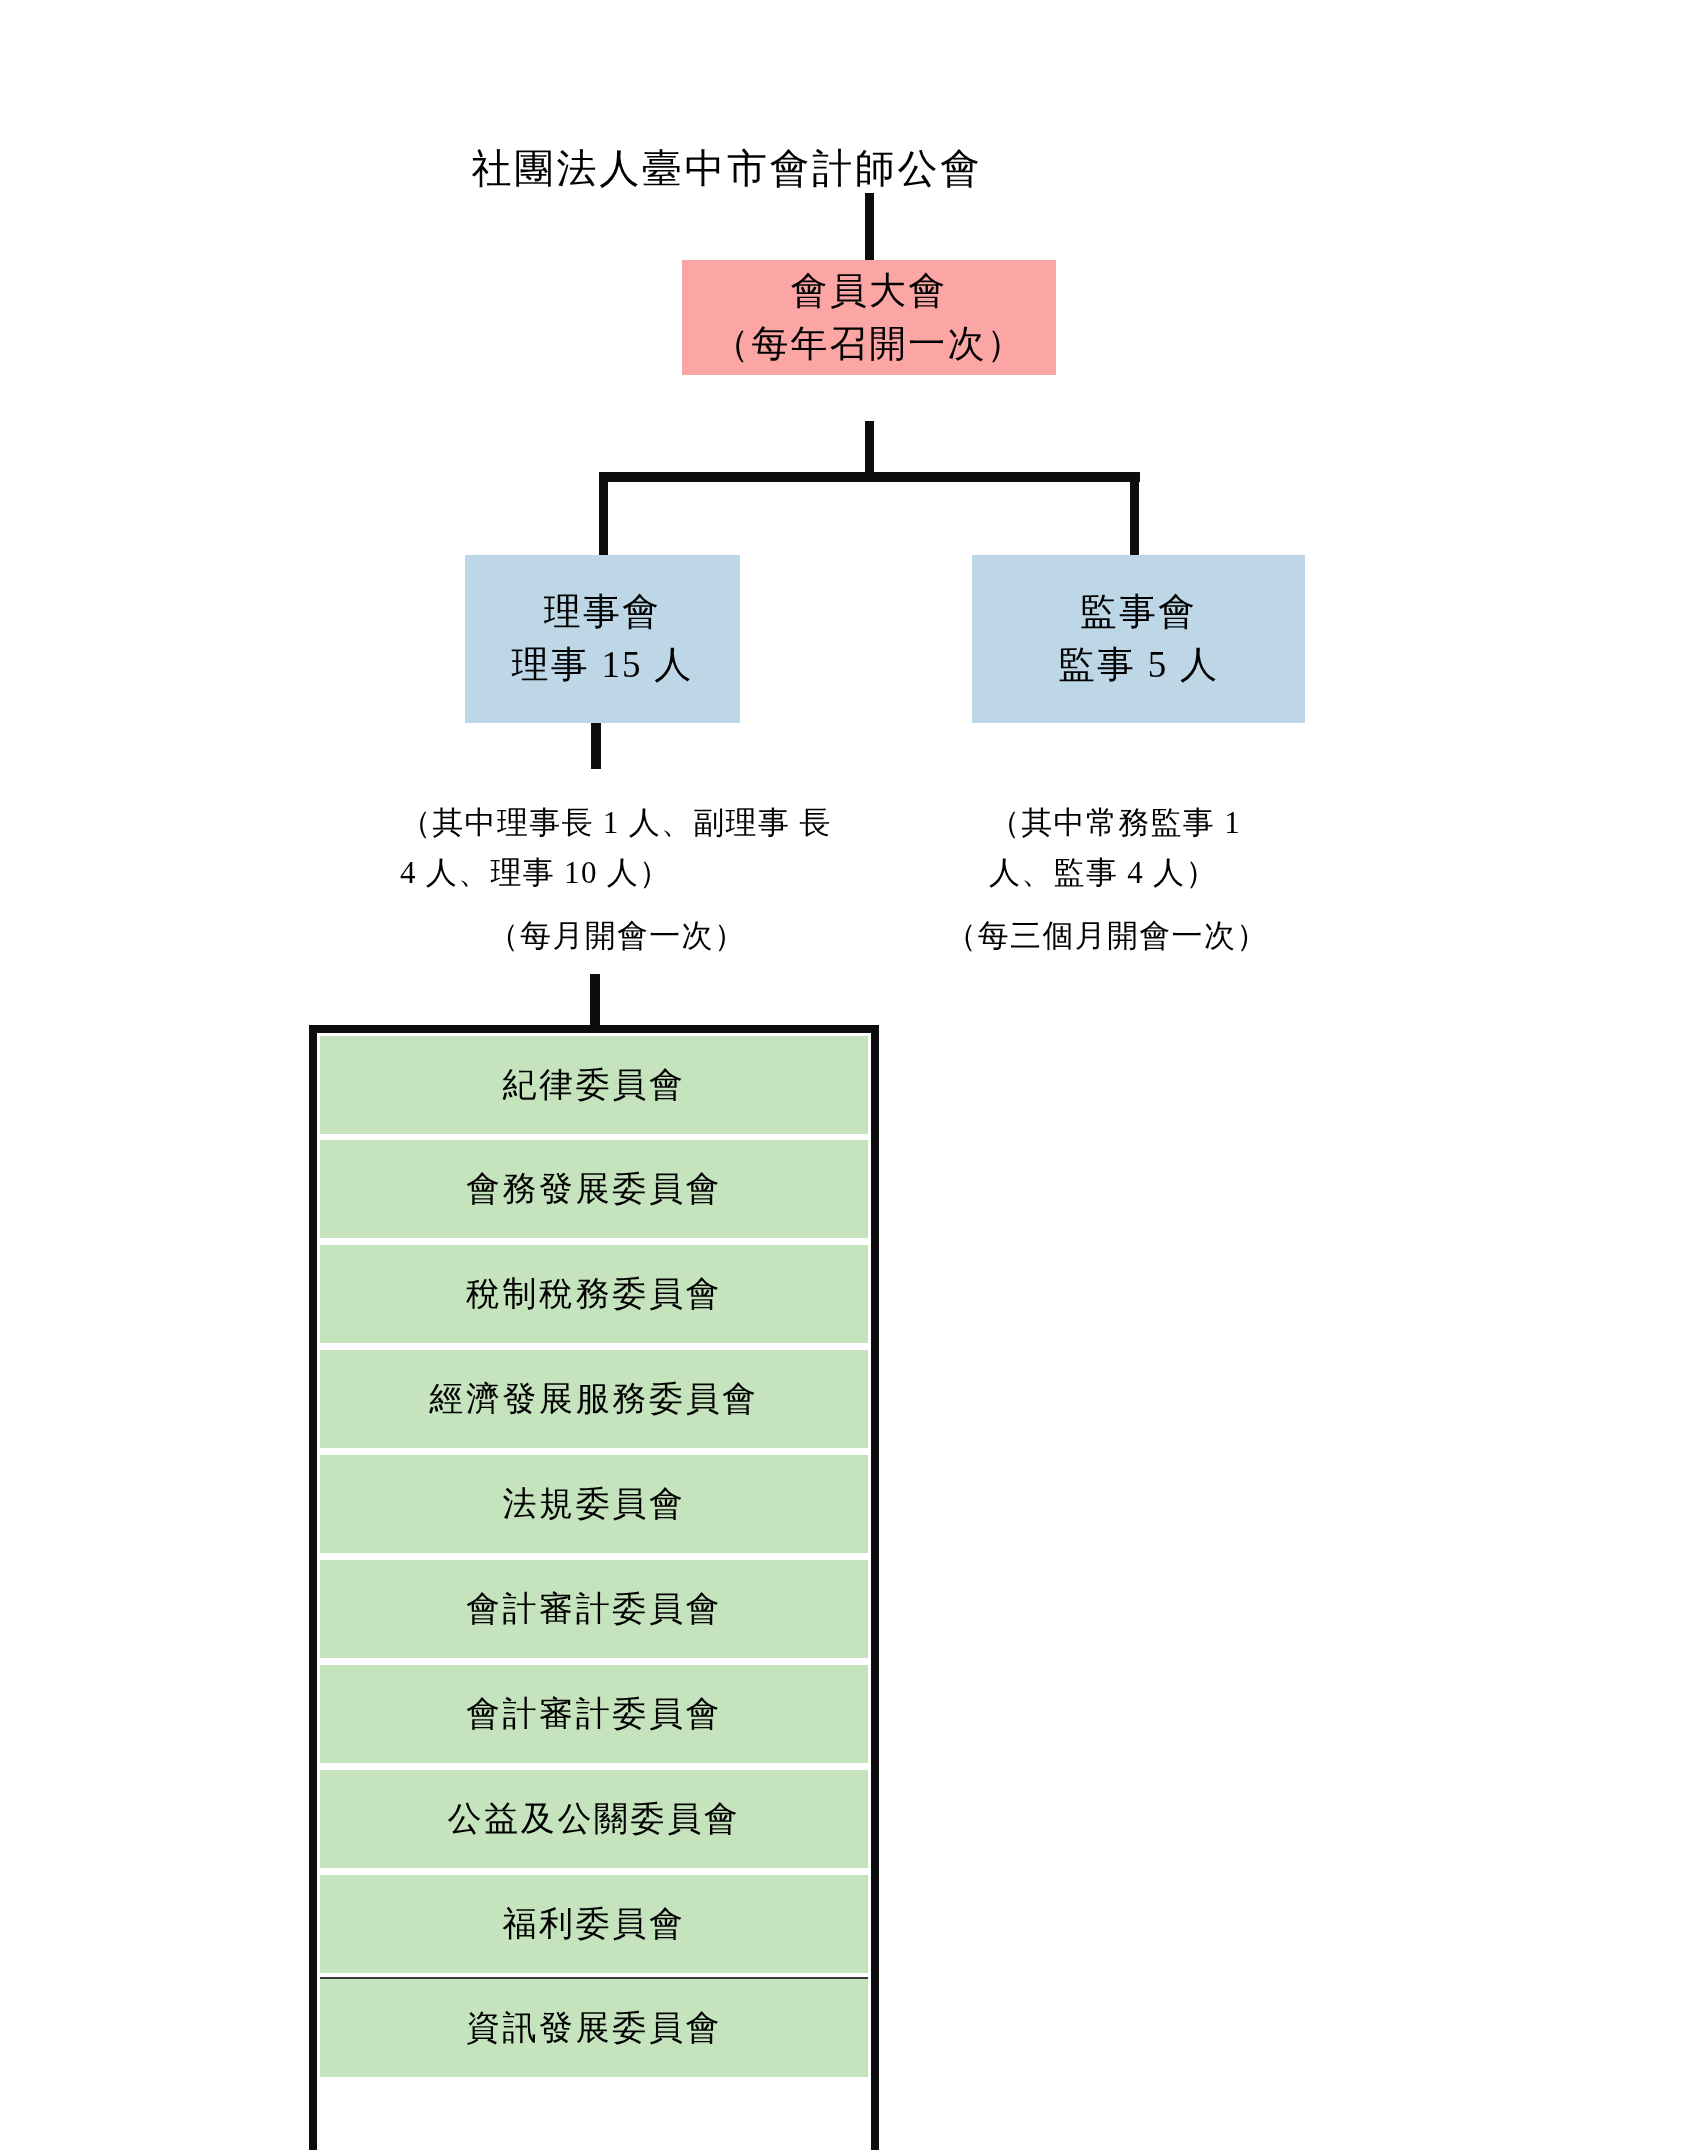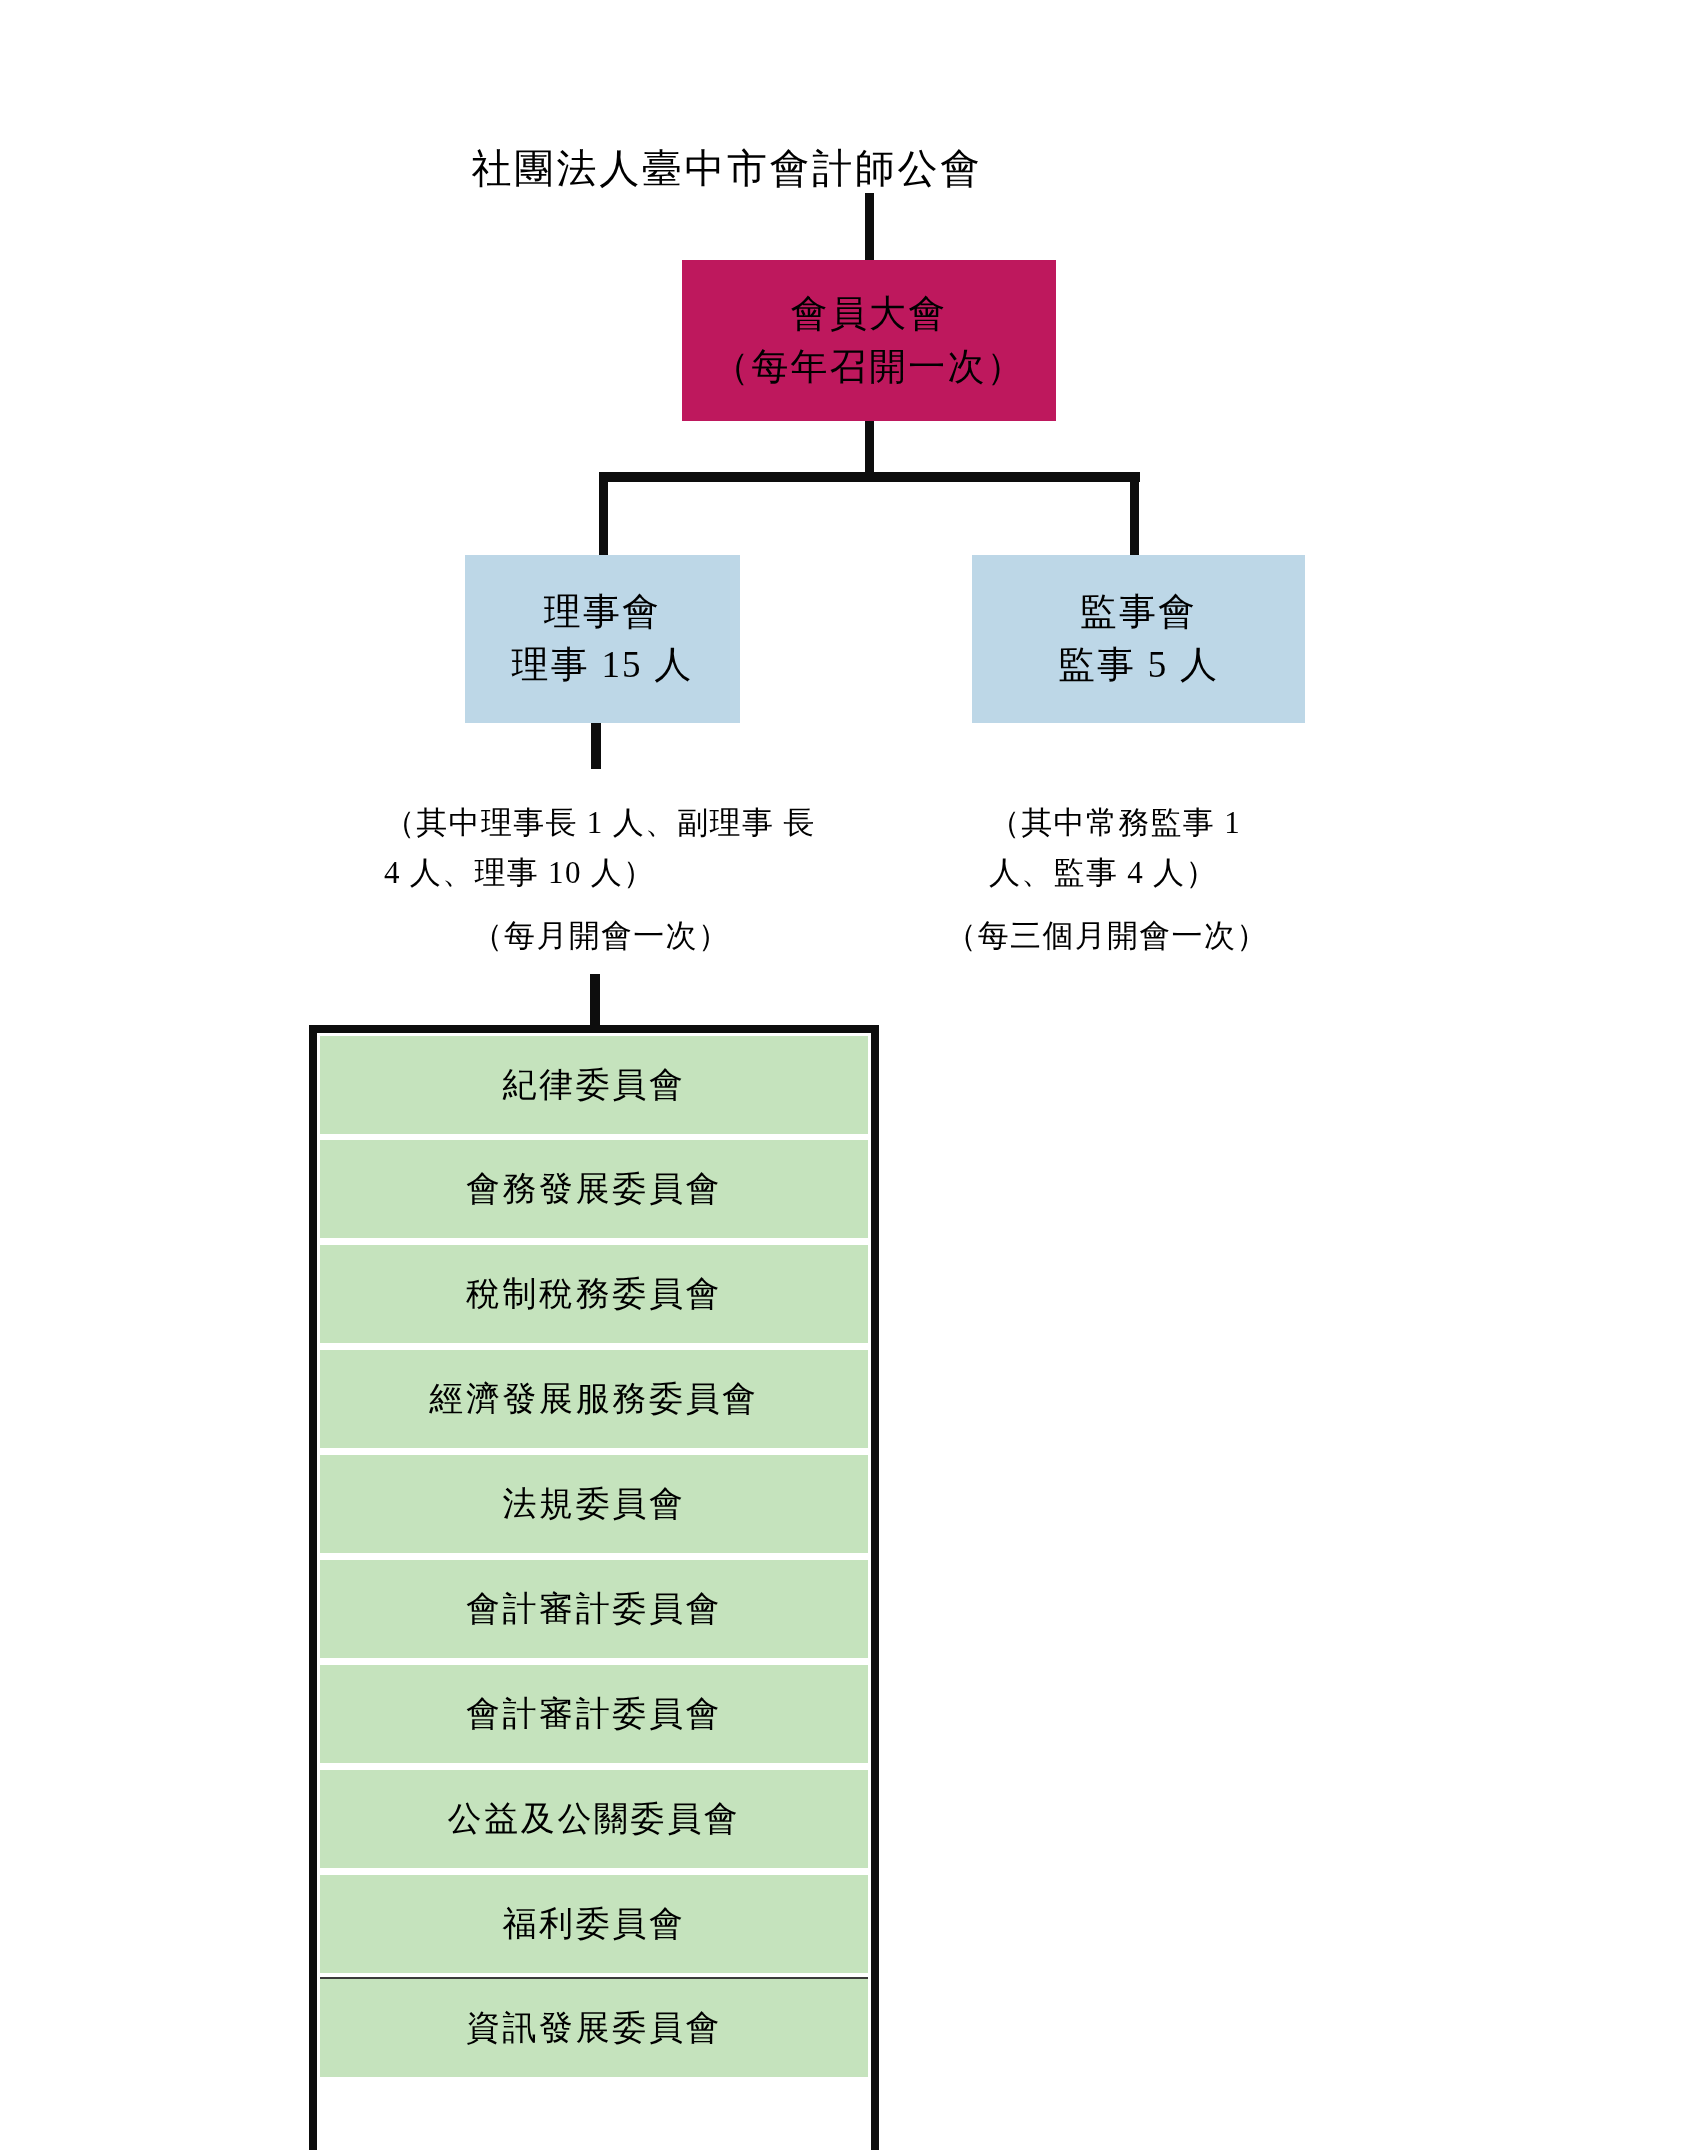--- a/index.html
+++ b/index.html
@@ -42,22 +42,22 @@
     line-height: 1.42;
     letter-spacing: 2.2px;
     white-space: nowrap;
   }
   .node-box .line { display: block; }
 
   #assembly-box {
     left: 682px;
     top: 260px;
     width: 374px;
-    height: 161px;
-    background: #be185d;
+    height: 115px;
+    background: #fca5a5;
   }
 
   #directors-box {
     left: 465px;
     top: 555px;
     width: 275px;
     height: 168px;
     background: #bdd7e7;
   }
 
@@ -86,21 +86,21 @@
   #conn-comm-stub      { left: 590px; top: 974px; width: 10px; height: 52px; }
 
   
   .annotation {
     position: absolute;
     font-size: 31px;
     line-height: 1.62;
     letter-spacing: 1.3px;
   }
   #directors-note {
-    left: 384px;
+    left: 400px;
     top: 798px;
     width: 434px;
     text-align: left;
   }
   #directors-note .note-freq {
     display: block;
     text-align: center;
     margin-top: 13px;
     white-space: nowrap;
   }

